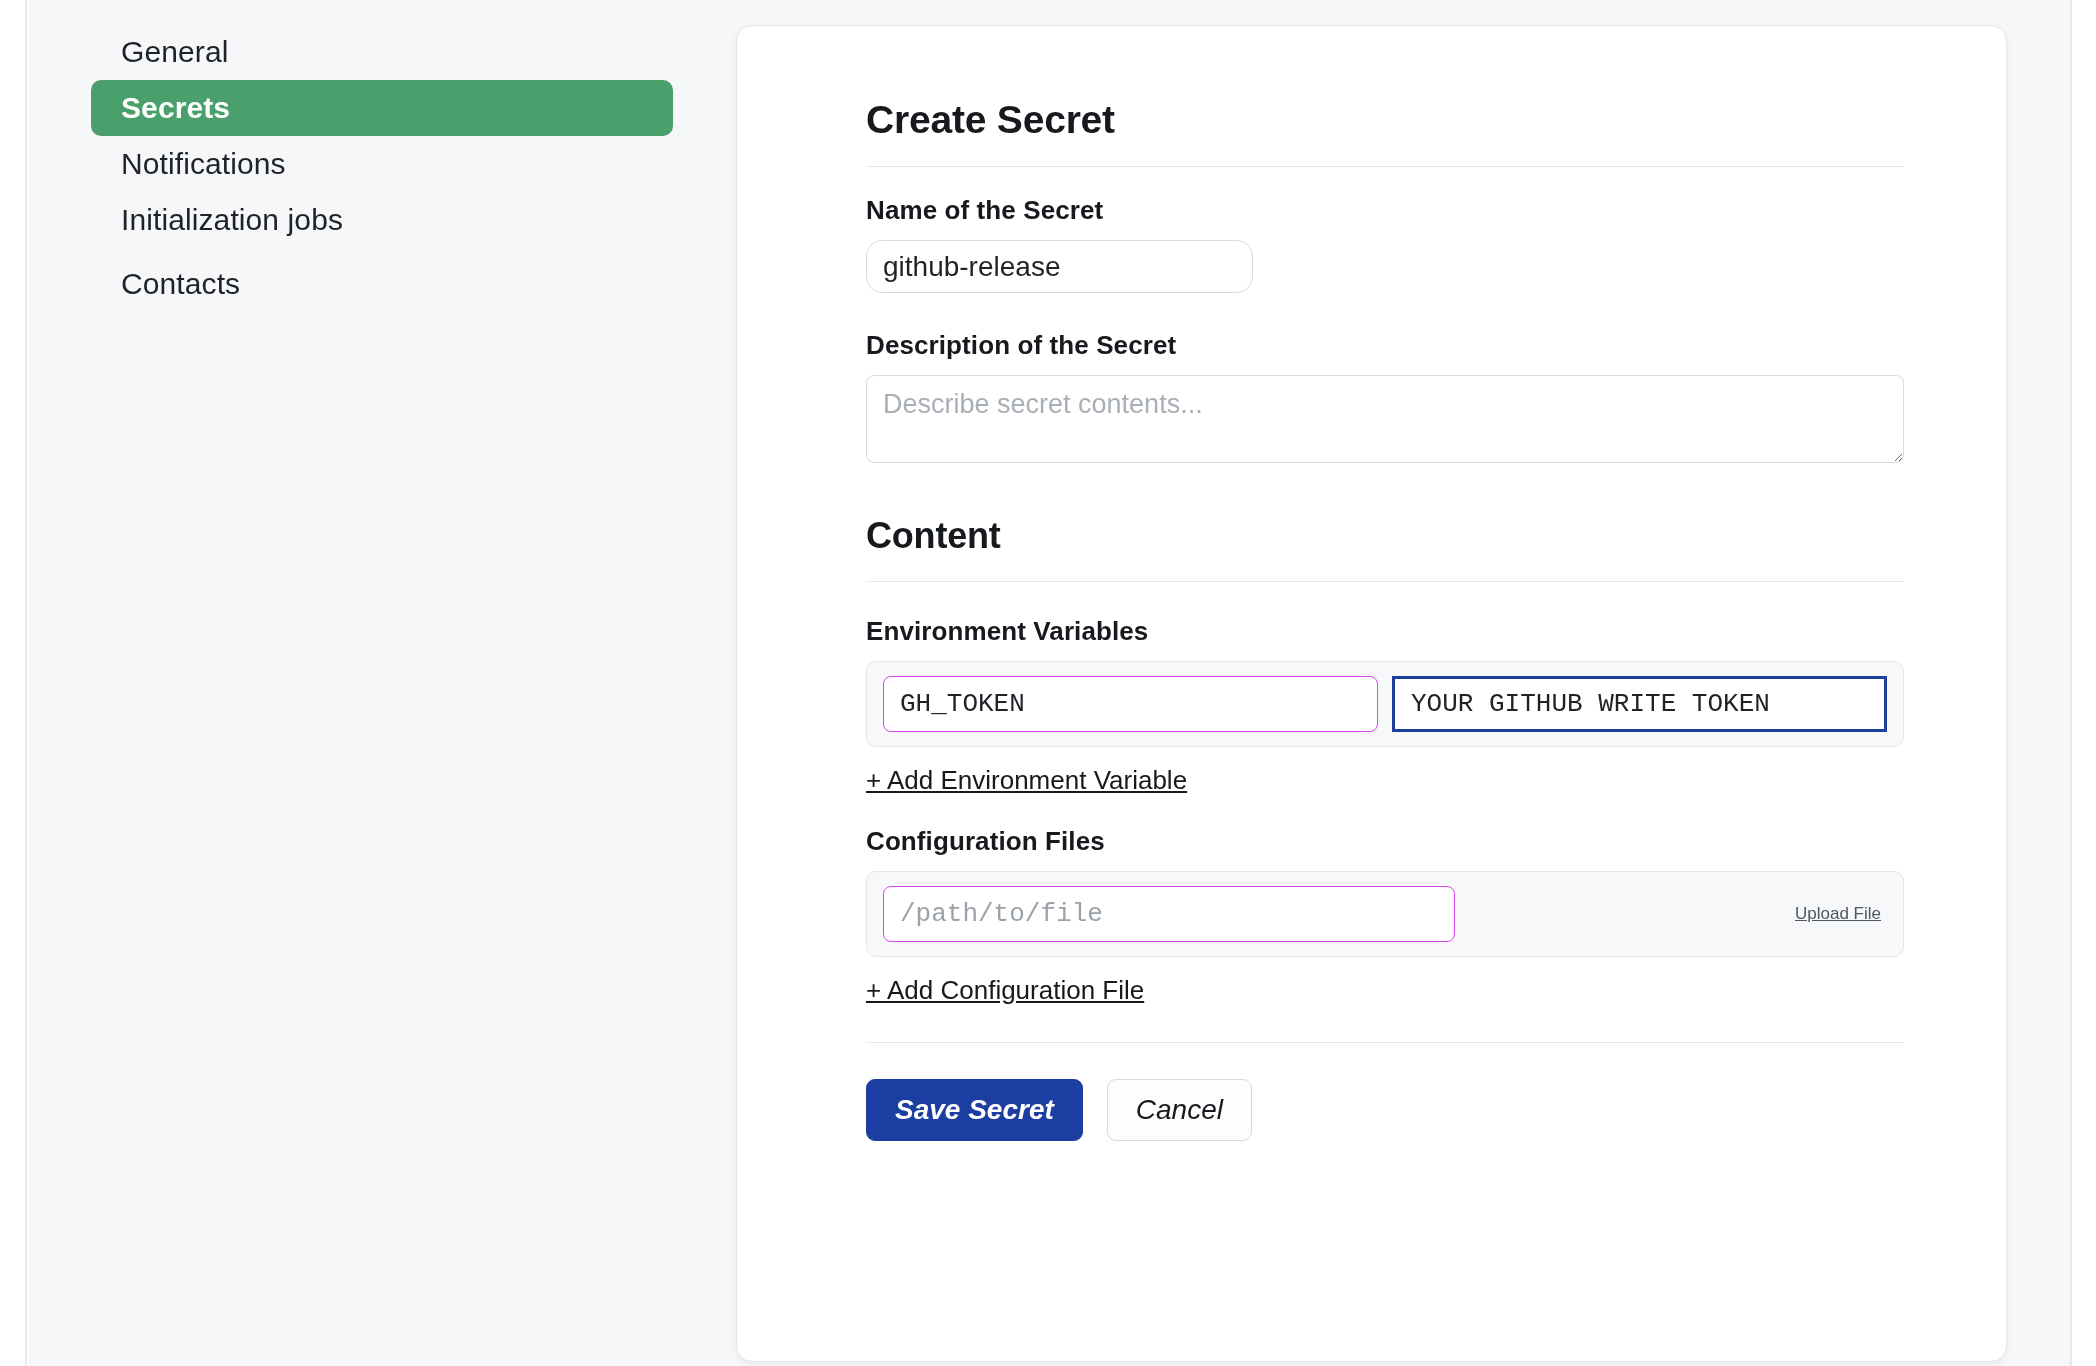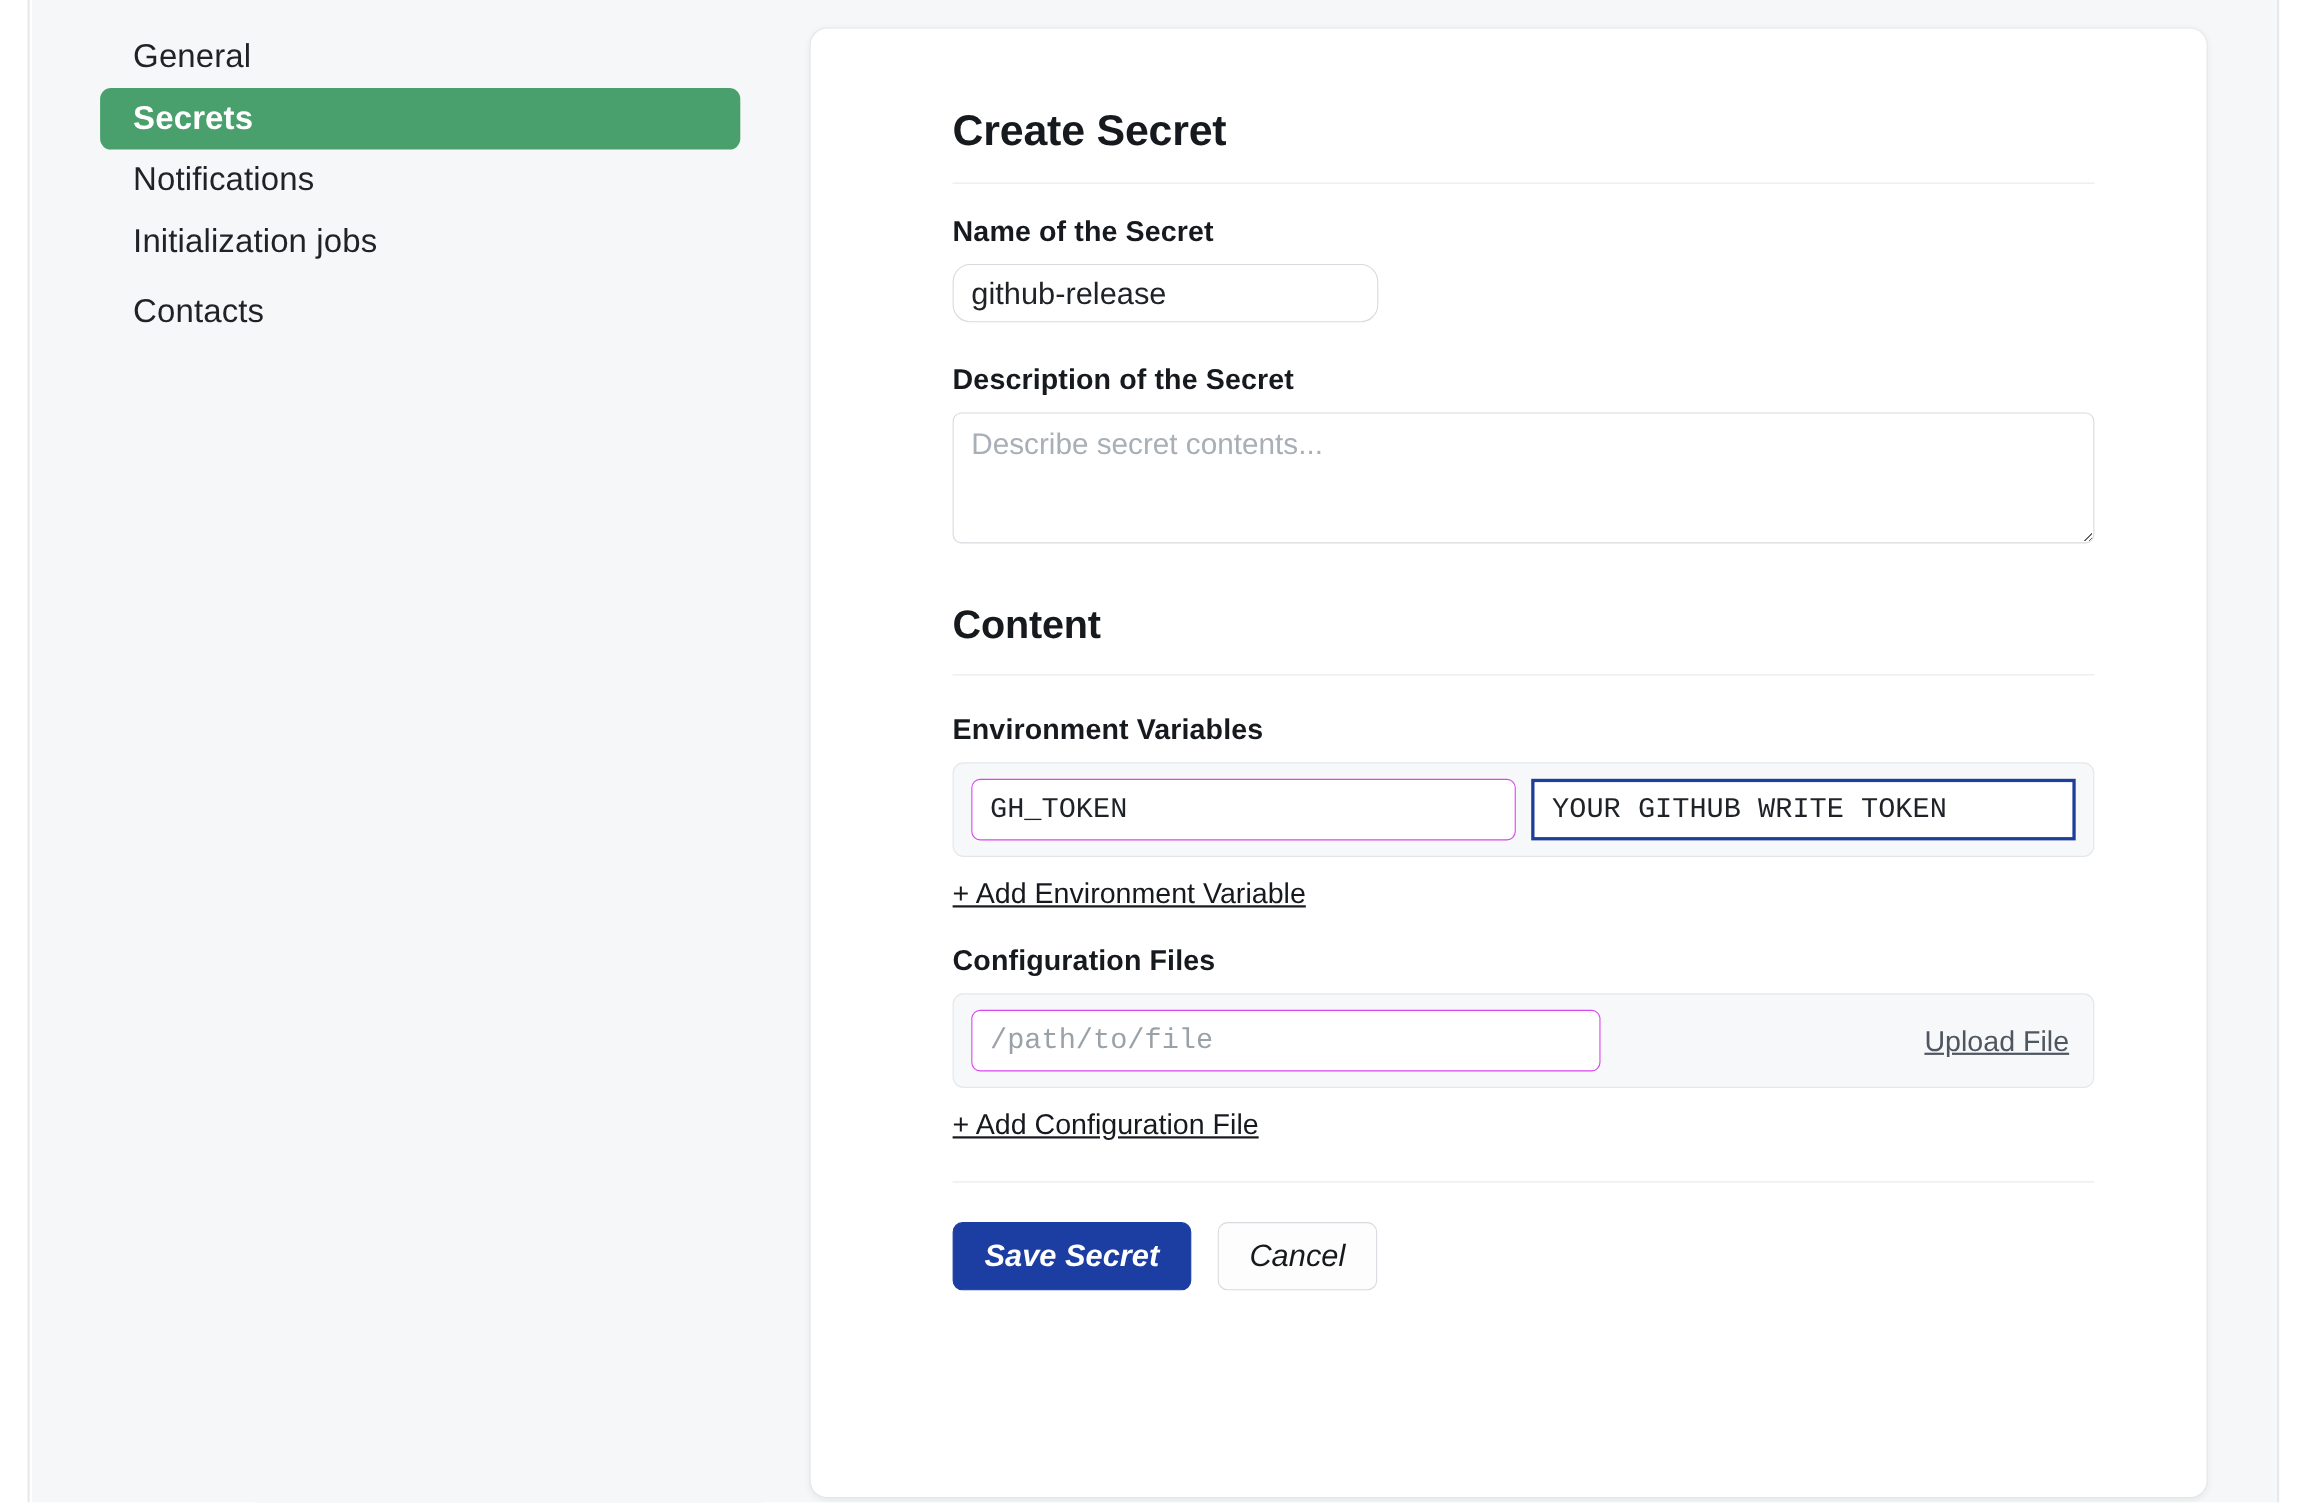--- a/index.html
+++ b/index.html
@@ -131,21 +131,21 @@
   .text-input::placeholder { color: #a9afb6; }
 
   #name-input {
     width: 387px;
     height: 53px;
     margin-top: 14px;
   }
   #desc-textarea {
     box-sizing: border-box;
     width: 1038px;
-    height: 119px;
+    height: 88px;
     margin-top: 14px;
     font-family: "Liberation Sans", sans-serif;
     font-size: 27px;
     color: #1f2328;
     background: #ffffff;
     border: 1px solid #d7dade;
     border-radius: 8px;
     padding: 12px 16px;
     resize: vertical;
     outline: none;
@@ -181,21 +181,21 @@
   .mono-input::placeholder { color: #9aa1a8; }
   .env-key { width: 495px; }
   .env-value {
     width: 495px;
     border: 3px solid #1d3f9b;
     border-radius: 0;
   }
   .conf-path { width: 572px; padding-left: 16px; }
   .spacer { flex: 1 1 auto; }
   .inline-link {
-    font-size: 26px;
+    font-size: 17px;
     color: #4f5660;
     text-decoration: underline;
     cursor: pointer;
     white-space: nowrap;
     padding-right: 6px;
   }
   .add-link {
     display: inline-block;
     margin-top: 18px;
     font-size: 26px;

